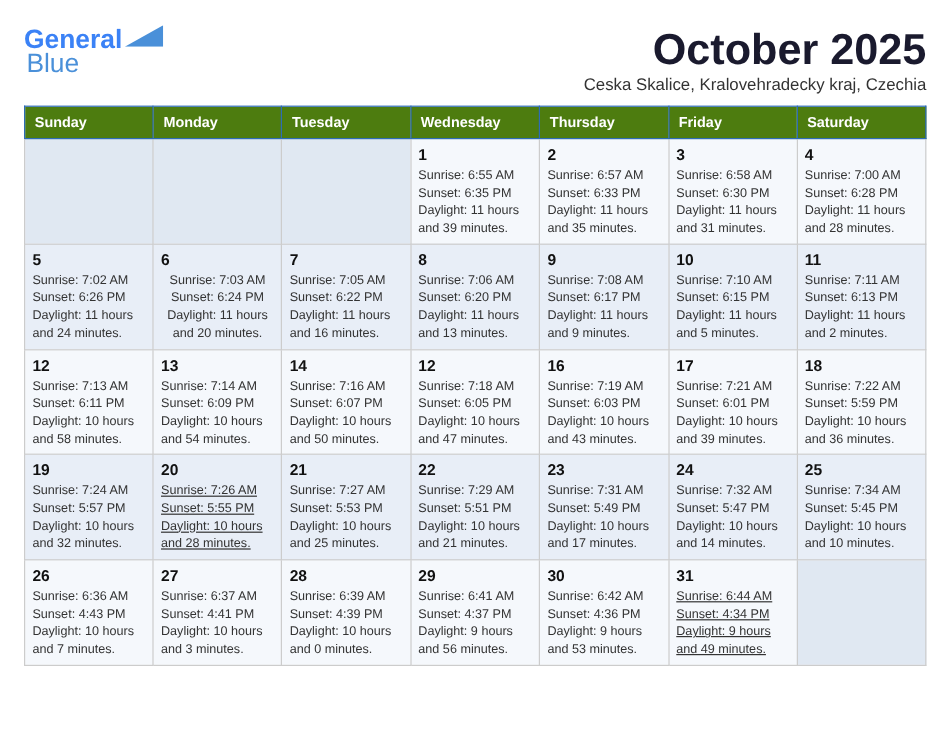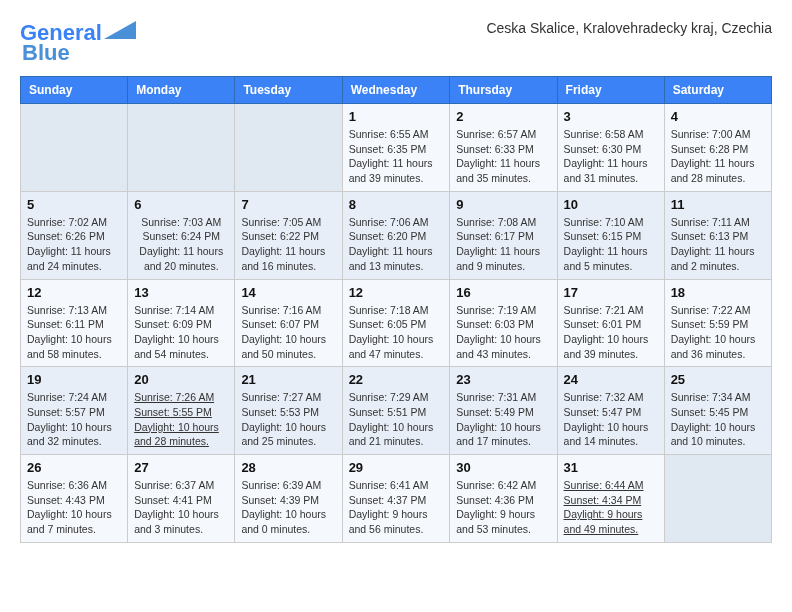--- a/index.html
+++ b/index.html
@@ -32,21 +32,21 @@
     .subtitle {
       font-size: 14px;
       color: #333;
     }
     table {
       width: 100%;
       border-collapse: collapse;
       font-size: 11px;
     }
     thead tr th {
-      background-color: #3b82f6;
+      background-color: #4d7c0f;
       color: #fff;
       text-align: left;
       padding: 6px 8px;
       font-size: 12px;
       font-weight: bold;
       border: 1px solid #2d6cb5;
     }
     tbody tr td {
       border: 1px solid #ccc;
       vertical-align: top;
@@ -80,23 +80,24 @@
 <body>
 
 <div class="header">
   <div class="logo">
     <div style="display:flex; align-items:center;">
       <span style="font-size:22px; font-weight:bold; color:#3b82f6;">General</span>
       <svg width="32" height="18" viewBox="0 0 32 18" style="margin-left:2px; margin-top:-6px;">
         <polygon points="0,18 32,0 32,18" fill="#4a90d9"></polygon>
       </svg>
     </div>
-    <span style="font-size:22px; font-weight:bold; color:#4a90d9; margin-top:-6px; margin-left:2px;">Blue</span>
+    <span style="font-size:22px; font-weight:normal; color:#4a90d9; margin-top:-6px; margin-left:2px;">Blue</span>
   </div>
   <div class="title-block">
+    <div class="month-title">October 2025</div>
     <div class="subtitle">Ceska Skalice, Kralovehradecky kraj, Czechia</div>
   </div>
 </div>
 
 <table>
   <thead>
     <tr>
     <th>Sunday</th>
         <th>Monday</th>
         <th>Tuesday</th>

